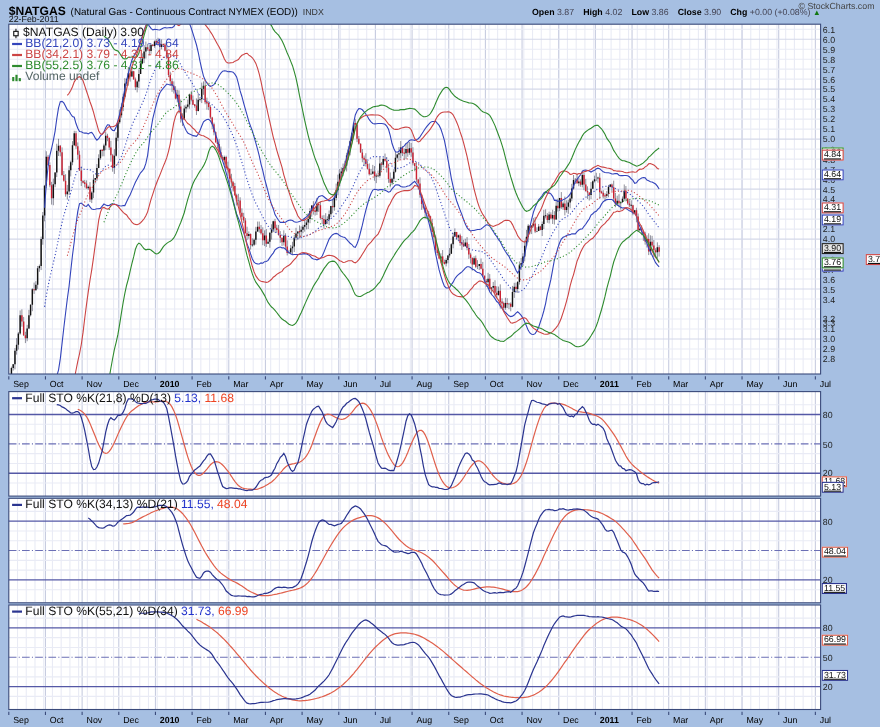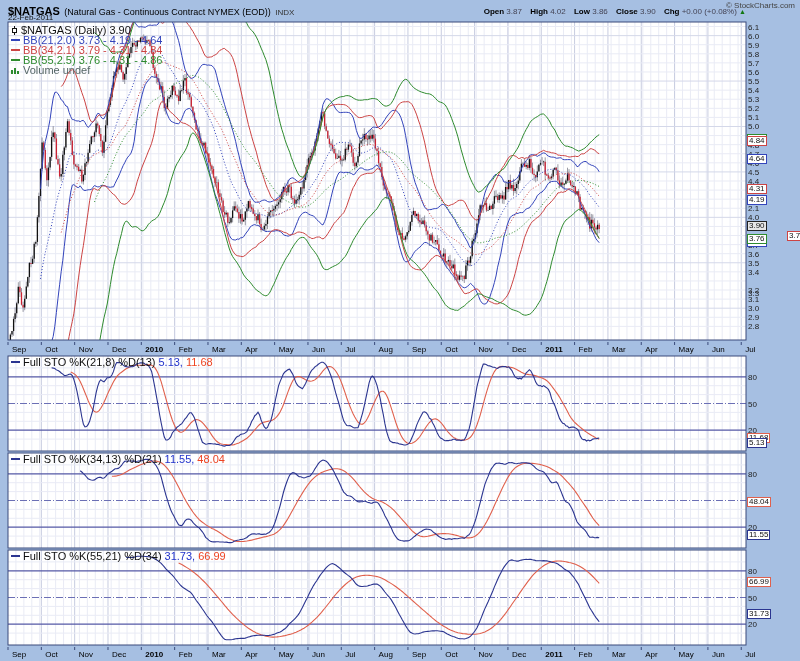--- a/index.html
+++ b/index.html
@@ -2,21 +2,21 @@
 <html><head>
 <meta charset="utf-8">
 <style>
   html,body{margin:0;padding:0;}
   .root{position:relative;width:800px;height:661px;background:#A6BFE2;font-family:"Liberation Sans",sans-serif;overflow:hidden;}
   #chart-svg{position:absolute;left:0;top:0;z-index:1;}
   #labels-layer{position:absolute;left:0;top:0;width:800px;height:661px;z-index:2;}
   .glabel{position:absolute;font-size:8px;color:#222;white-space:nowrap;line-height:9px;}
   .month{color:#000;}
   .month.bold{font-weight:bold;}
-  .vbox{position:absolute;font-size:8px;line-height:8px;padding:0 1px;background:#fff;border:1px solid #333;color:#111;white-space:nowrap;z-index:3;}
+  .vbox{position:absolute;font-size:8px;line-height:8px;padding:0 1px;background:#fff;border:1px solid #333;color:#111;white-space:nowrap;z-index:3;text-decoration:underline;}
   .hdr-title{position:absolute;top:1px;left:8px;z-index:4;white-space:nowrap;}
   .hdr-title .sym{font-weight:bold;font-size:11px;color:#000;}
   .hdr-title .desc{font-size:9px;color:#000;}
   .hdr-title .idx{font-size:8px;color:#333;}
   .hdr-date{position:absolute;top:13px;left:8px;font-size:8px;color:#111;z-index:4;}
   .copyright{position:absolute;top:1px;right:5px;font-size:8px;color:#444;z-index:4;}
   .quote{position:absolute;top:7px;right:54px;font-size:8px;color:#445;z-index:4;white-space:nowrap;}
   .quote b{color:#000;margin-left:6px;}
   .quote .arrow{color:#117711;font-size:7px;}
   .legend{position:absolute;left:11px;z-index:4;}

